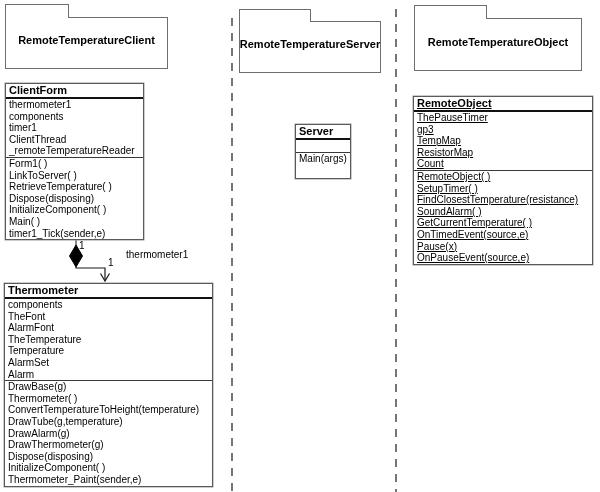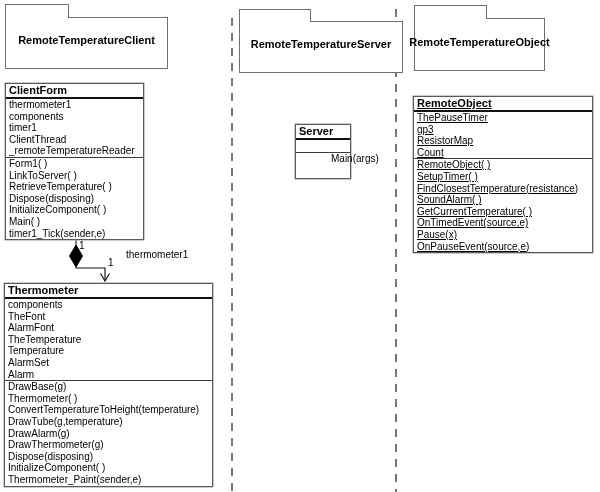--- a/index.html
+++ b/index.html
@@ -58,28 +58,28 @@
     <polyline points="100.5,273.5 105,281 109.5,273.5" fill="none" stroke="#1a1a1a" stroke-width="1.2"></polyline>
   </svg>
 
   <div class="package" style="left:5px;top:4px;width:163px;">
     <div class="package-tab" style="width:62px;height:13px;"></div>
     <div class="package-body" style="height:50px;">
       <span class="package-title">RemoteTemperatureClient</span>
     </div>
   </div>
 
-  <div class="package" style="left:239px;top:9px;width:164px;">
+  <div class="package" style="left:239px;top:9px;width:142px;">
     <div class="package-tab" style="width:70px;height:12px;"></div>
     <div class="package-body" style="height:50px;">
       <span class="package-title">RemoteTemperatureServer</span>
     </div>
   </div>
 
-  <div class="package" style="left:414px;top:5px;width:131px;">
+  <div class="package" style="left:414px;top:5px;width:168px;">
     <div class="package-tab" style="width:71px;height:13px;"></div>
     <div class="package-body" style="height:51px;">
       <span class="package-title">RemoteTemperatureObject</span>
     </div>
   </div>
 
   <div class="class-box" style="left:5px;top:83px;width:137px;">
     <div class="class-header">ClientForm</div>
     <div class="compartment attrs">
         <div class="row">thermometer1</div>
@@ -119,30 +119,31 @@
         <div class="row">DrawThermometer(g)</div>
         <div class="row">Dispose(disposing)</div>
         <div class="row">InitializeComponent( )</div>
         <div class="row">Thermometer_Paint(sender,e)</div>
       </div>
   </div>
 
   <div class="class-box" style="left:295px;top:124px;width:54px;">
     <div class="class-header">Server</div>
     <div class="compartment attrs" style="min-height:12px;"></div>
-    <div class="compartment methods" style="min-height:25px;padding-left:32px;">
+    <div class="compartment methods" style="min-height:25px;">
         <div class="row">Main(args)</div>
       </div>
   </div>
 
   <div class="class-box" style="left:413px;top:96px;width:178px;text-decoration:underline;">
     <div class="class-header">RemoteObject</div>
     <div class="compartment attrs">
         <div class="row">ThePauseTimer</div>
         <div class="row">gp3</div>
+        <div class="row">TempMap</div>
         <div class="row">ResistorMap</div>
         <div class="row">Count</div>
       </div>
     <div class="compartment methods">
         <div class="row">RemoteObject( )</div>
         <div class="row">SetupTimer( )</div>
         <div class="row">FindClosestTemperature(resistance)</div>
         <div class="row">SoundAlarm( )</div>
         <div class="row">GetCurrentTemperature( )</div>
         <div class="row">OnTimedEvent(source,e)</div>

